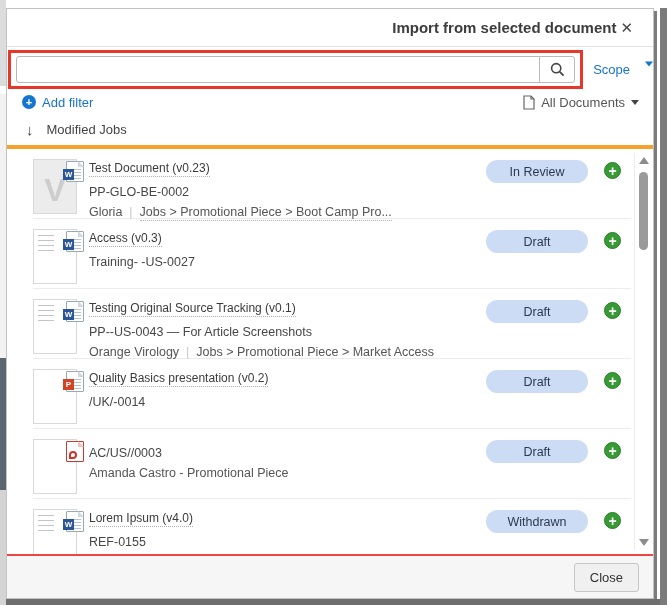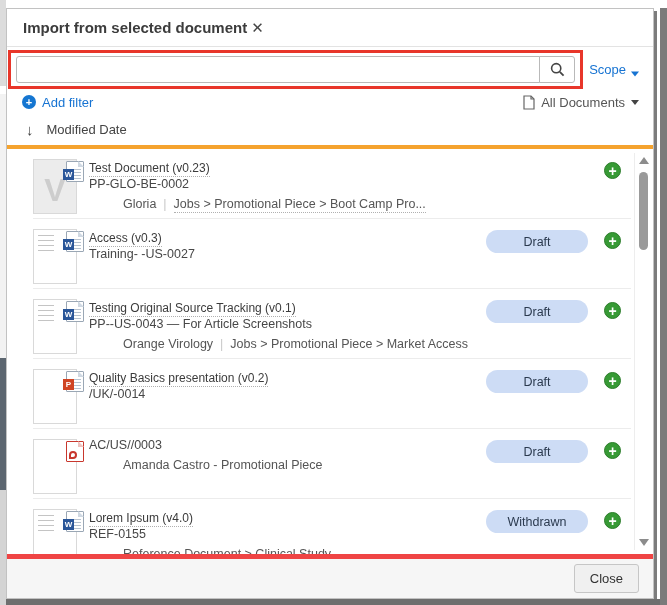--- a/index.html
+++ b/index.html
@@ -19,21 +19,21 @@
 
   
   .modal {
     position:absolute; left:6px; top:8px; width:648px; height:591px;
     background:#fff; border:1px solid #c2c2c2;
     box-shadow: 3px 3px 0 rgba(110,110,110,0.9);
     display:flex; flex-direction:column;
   }
   .modal-header {
     height:38px; padding:0 16px; display:flex; align-items:center;
-    justify-content:flex-start; border-bottom:1px solid #e3e3e3;
+    justify-content:flex-end; border-bottom:1px solid #e3e3e3;
     flex:0 0 auto;
   }
   .modal-title { font-size:15px; font-weight:bold; color:#3c3c3c; }
   .close-x { font-size:15px; color:#444; cursor:pointer; padding:2px 4px; }
 
   
   .search-row {
     flex:0 0 auto; height:44px; position:relative;
     display:flex; align-items:center; padding:0 70px 0 0;
   }
@@ -45,22 +45,22 @@
     flex:1; height:27px; border:1px solid #b9b9b9; border-radius:3px 0 0 3px;
     font-size:13px; padding:0 8px; color:#333; outline:none;
     font-family:"Liberation Sans", sans-serif;
   }
   .search-btn {
     width:36px; height:27px; margin-left:-1px; background:#fff;
     border:1px solid #b9b9b9; border-radius:0 3px 3px 0;
     display:flex; align-items:center; justify-content:center; cursor:pointer;
   }
   .scope {
-    position:absolute; right:14px; top:50%; transform:translateY(-50%);
-    display:flex; align-items:flex-end; gap:5px; color:#1673d2; font-size:13px;
+    position:absolute; right:0; top:50%; transform:translateY(-50%);
+    display:flex; align-items:flex-start; gap:15px; color:#1673d2; font-size:13px;
     cursor:pointer;
   }
   .caret-down { width:0; height:0; border-left:4px solid transparent;
     border-right:4px solid transparent; border-top:5px solid #1673d2; }
   .caret-dark { border-top-color:#444; }
   .caret-sm { border-left-width:3.5px; border-right-width:3.5px; border-top-width:4.5px; }
 
   
   .filter-row {
     flex:0 0 auto; height:22px; padding:0 14px 0 15px;
@@ -131,22 +131,22 @@
   .powerpoint-icon .file-badge { background:#d04423; }
   .pdf-icon .file-page { border-color:#c8372d; }
   .pdf-icon .file-page::before { background:#eec2be; }
   .pdf-icon .curl { position:absolute; left:3px; bottom:3px; width:8px; height:8px;
     border:2px solid #c8372d; border-radius:50% 50% 50% 0; }
 
   .doc-text { flex:1 1 auto; margin-left:12px; min-width:0; padding-top:1px; }
   .doc-title { display:inline-block; font-size:12px; color:#3b3b3b;
     border-bottom:1px dotted #b0b0b0; padding-bottom:1px; cursor:pointer;
     white-space:nowrap; }
-  .doc-sub { font-size:12.5px; color:#474747; margin-top:0; }
-  .doc-meta { font-size:12.5px; color:#555; margin-top:6px; white-space:nowrap;margin-left:34px; }
+  .doc-sub { font-size:12.5px; color:#474747; margin-top:8px; }
+  .doc-meta { font-size:12.5px; color:#555; margin-top:6px; white-space:nowrap; }
   .meta-sep { color:#c9c9c9; margin:0 7px; }
   .meta-dotted { border-bottom:1px dotted #b0b0b0; padding-bottom:1px; }
 
   .status-pill {
     flex:0 0 auto; width:102px; height:23px; margin:3px 16px 0 8px;
     background:#cddcf5; border-radius:12px; display:flex; align-items:center;
     justify-content:center; font-size:12.5px; color:#2b3a4f;
   }
   .plus-green {
     flex:0 0 auto; width:17px; height:17px; margin:5px 10px 0 0;
@@ -163,21 +163,21 @@
     border-right:5px solid transparent; border-bottom:7px solid #8c8c8c;
     margin-top:4px; cursor:pointer; }
   .sb-down { width:0; height:0; border-left:5px solid transparent;
     border-right:5px solid transparent; border-top:7px solid #8c8c8c;
     margin-top:auto; margin-bottom:4px; cursor:pointer; }
   .sb-thumb { width:9px; height:78px; background:#9a9a9a; border-radius:5px;
     margin-top:8px; cursor:pointer; }
 
   
   .modal-footer {
-    flex:0 0 auto; height:44px; background:#f6f6f6; border-top:5px solid #ef4444;
+    flex:0 0 auto; height:44px; background:#f6f6f6; border-top:2px solid #ef4444;
     display:flex; align-items:center; justify-content:flex-end; padding:0 14px;
   }
   .close-btn {
     height:29px; padding:0 15px; background:#f0f0f0; border:1px solid #c6c6c6;
     border-radius:3px; font-size:13px; color:#333; cursor:pointer;
     font-family:"Liberation Sans", sans-serif;
   }
 </style>
 </head>
 <body>
@@ -223,21 +223,21 @@
         <path d="M8 1 v3 h3" fill="none" stroke="#666" stroke-width="1.2"></path>
       </svg>
       <span>All Documents</span>
       <span class="caret-down caret-dark"></span>
     </div>
   </div>
 
   <div class="sort-row">
     <div class="sort-left">
       <span class="sort-arrow">↓</span>
-      <span>Modified Date</span>
+      <span>Modified Jobs</span>
     </div>
   </div>
 
   <div class="orange-bar"></div>
 
   <div class="doc-list">
     <div class="rows-clip" id="rows-clip">
         <div class="doc-row">
     <div class="thumb v-watermark">
       <span class="vmark">V</span>
@@ -248,20 +248,21 @@
         <span class="file-badge">W</span>
       </span>
     </div>
     <div class="doc-text">
       <span class="doc-title">Test Document (v0.23)</span>
       <div class="doc-sub">PP-GLO-BE-0002</div>
       <div class="doc-meta">
         <span>Gloria</span><span class="meta-sep">|</span><span class="meta-dotted">Jobs &gt; Promotional Piece &gt; Boot Camp Pro...</span>
       </div>
     </div>
+    <div class="status-pill">In Review</div>
     <div class="plus-green">+</div>
         </div>
         <div class="doc-row">
     <div class="thumb text-lines">
       <span class="lines"></span>
       <span class="file-icon word-icon">
         <span class="file-page">
                 <span class="plines"></span>
               </span>
         <span class="file-badge">W</span>

